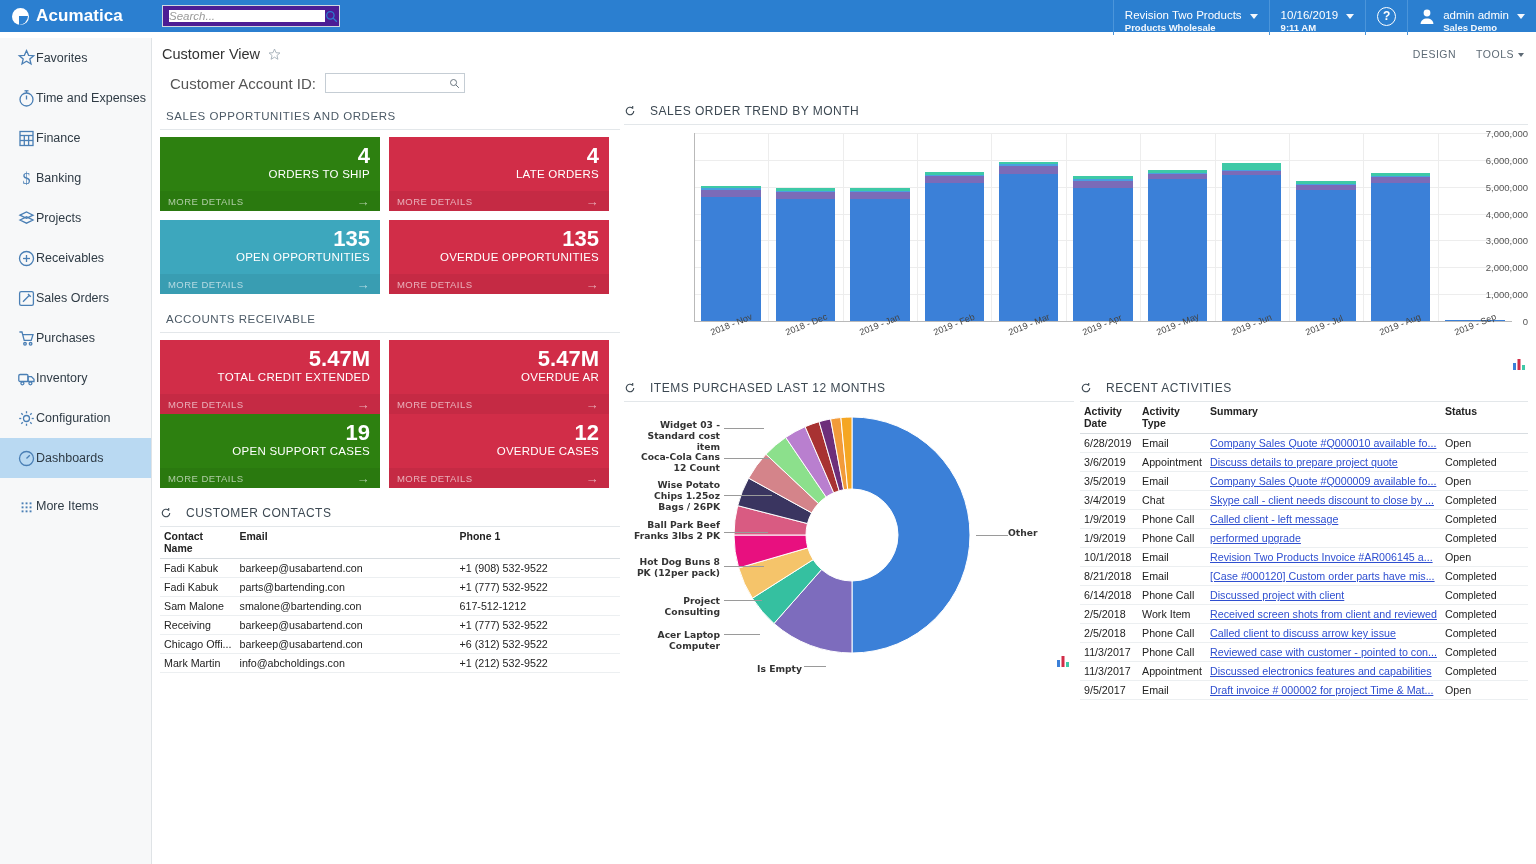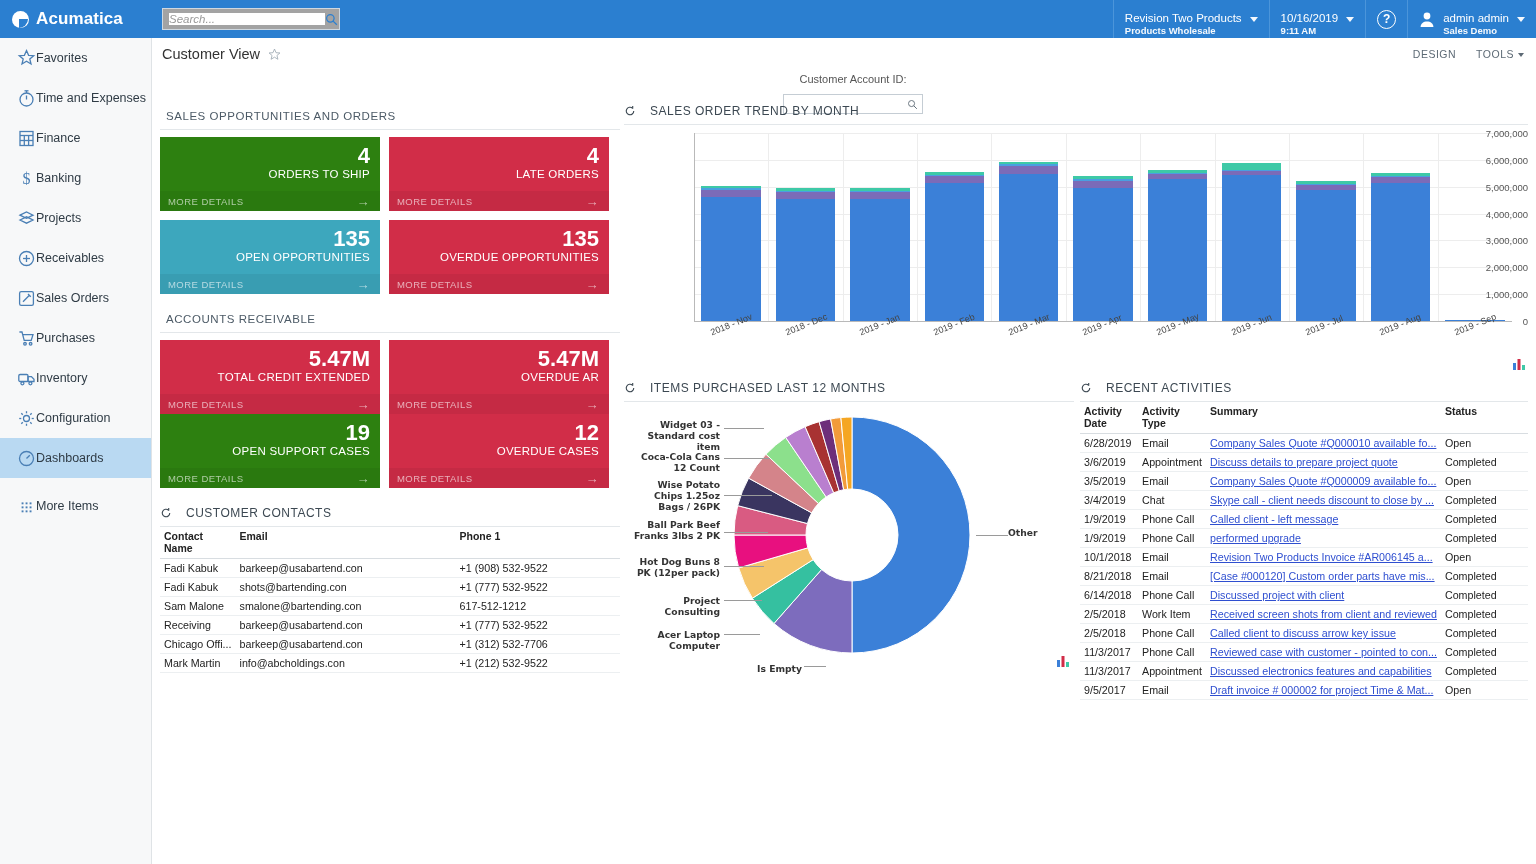--- a/index.html
+++ b/index.html
@@ -6,40 +6,40 @@
   html, body {
     width: 1536px; height: 864px;
     font-family: "Liberation Sans", sans-serif;
     background: #ffffff;
     overflow: hidden;
     color: #333;
   }
 
   
   .topbar {
-    position: absolute; top: 0; left: 0; width: 1536px; height: 38px;
+    position: absolute; top: 0; left: 0; width: 1536px; height: 32px;
     background: #2b7fd0; display: flex; align-items: center;
   }
   .brand {
     width: 152px; height: 38px; display: flex; align-items: center;
     padding-left: 12px; gap: 7px;
   }
   .brand-logo {
     width: 17px; height: 17px; border-radius: 50%;
     background: #ffffff; position: relative; flex: none;
   }
   .brand-logo::after {
     content: ""; position: absolute; left: 7px; top: 8px;
     width: 9px; height: 9px; background: #2b7fd0;
     border-radius: 0 0 9px 0;
   }
   .brand-name { color: #fff; font-size: 17px; font-weight: bold; letter-spacing: .1px; }
 
   .searchwrap {
-    margin-left: 10px; width: 178px; height: 22px; background: #a3a3a3;
+    margin-left: 10px; width: 178px; height: 22px; background: #4c1d95;
     display: flex; align-items: center; padding: 0 6px;
     border: 1px solid #cfd8e0;
   }
   .searchwrap input {
     border: none; outline: none; flex: 1; font-size: 11.5px;
     font-family: "Liberation Sans", sans-serif; color: #555;
     font-style: italic;
   }
   .searchwrap input::placeholder { color: #999; font-style: italic; }
   .mag { width: 13px; height: 13px; flex: none; }
@@ -94,21 +94,21 @@
   }
   .hdr-right span { cursor: pointer; }
   .dncaret {
     display:inline-block; width:0; height:0; margin-left:4px;
     border-left:3.5px solid transparent; border-right:3.5px solid transparent;
     border-top:4.5px solid #5d6a75; vertical-align: middle;
   }
 
   .filterrow {
     display: flex; align-items: center; gap: 9px;
-    padding: 9px 0 0 18px; font-size: 11px; color: #555; flex-direction: column;
+    padding: 9px 0 0 18px; font-size: 15px; color: #555;
   }
   .filterbox {
     width: 140px; height: 20px; border: 1px solid #c5cdd4; background: #fff;
     display: flex; align-items: center; justify-content: flex-end; padding-right: 4px;
   }
 
   
   .leftcol { position: absolute; left: 8px; top: 66px; width: 460px; }
   .secthdr {
     font-size: 11.5px; color: #4c5a66; letter-spacing: .55px;
@@ -459,37 +459,37 @@
             </tr>
           </thead>
           <tbody>
             <tr>
               <td>Fadi Kabuk</td>
               <td>barkeep@usabartend.con</td>
               <td>+1 (908) 532-9522</td>
             </tr>
             <tr>
               <td>Fadi Kabuk</td>
-              <td>shots@bartending.con</td>
+              <td>parts@bartending.con</td>
               <td>+1 (777) 532-9522</td>
             </tr>
             <tr>
               <td>Sam Malone</td>
               <td>smalone@bartending.con</td>
               <td>617-512-1212</td>
             </tr>
             <tr>
               <td>Receiving</td>
               <td>barkeep@usabartend.con</td>
               <td>+1 (777) 532-9522</td>
             </tr>
             <tr>
               <td>Chicago Offi...</td>
               <td>barkeep@usabartend.con</td>
-              <td>+1 (312) 532-7706</td>
+              <td>+6 (312) 532-9522</td>
             </tr>
             <tr>
               <td>Mark Martin</td>
               <td>info@abcholdings.con</td>
               <td>+1 (212) 532-9522</td>
             </tr>
           </tbody>
         </table>
     </div>
   </div>

